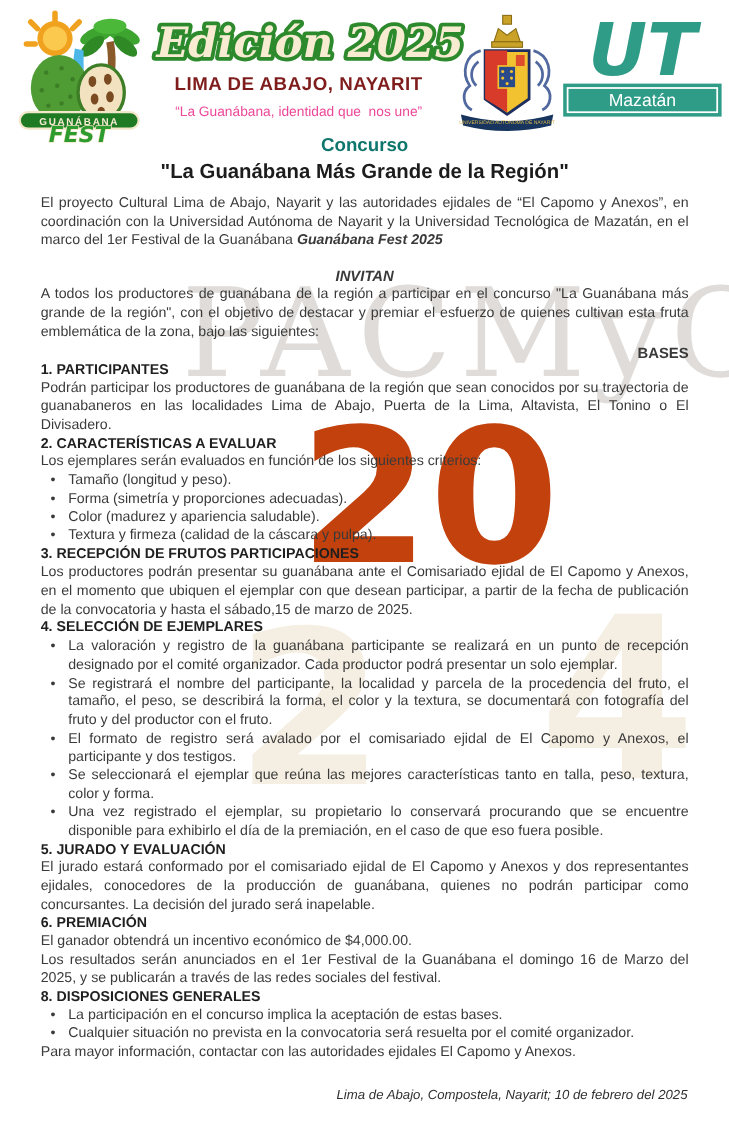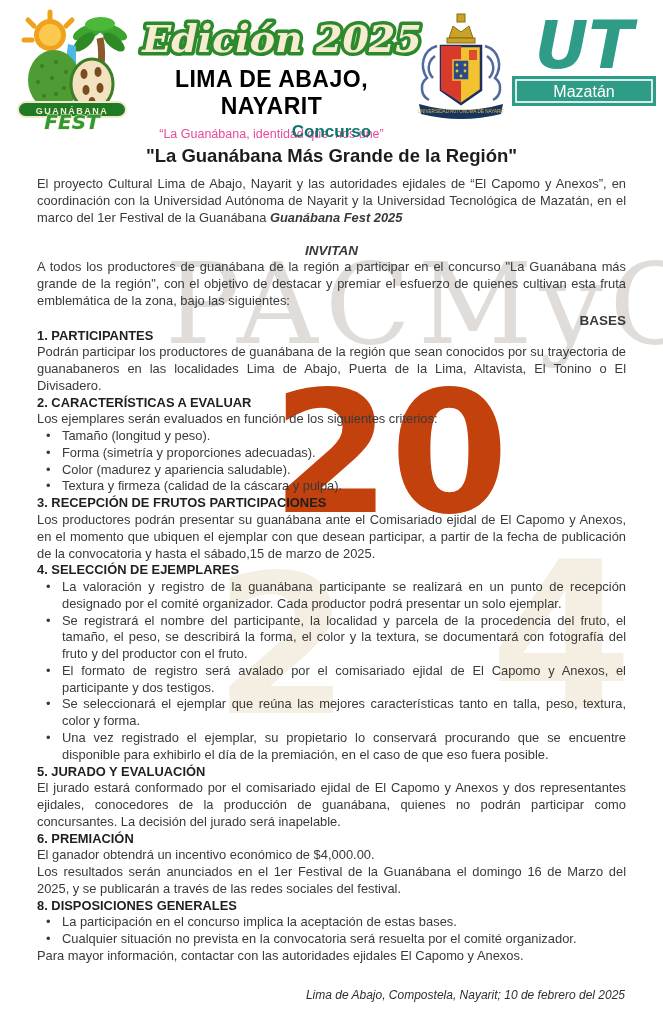--- a/index.html
+++ b/index.html
@@ -10,21 +10,21 @@
   .wm-word{position:absolute;left:165px;top:248px;font-family:"DejaVu Serif",serif;
            font-size:112px;letter-spacing:7px;color:rgba(160,152,144,0.34);line-height:1;}
   .wm-num{position:absolute;font-family:"DejaVu Sans",sans-serif;font-weight:bold;line-height:1;}
   .wm-20{left:272px;top:368px;font-size:170px;color:#c2410c;}
   .wm-2b{left:214px;top:548px;font-size:195px;color:#f5eee2;}
   .wm-4b{left:490px;top:535px;font-size:205px;color:#f5eee2;}
   
   .header{position:relative;z-index:1;display:flex;align-items:flex-start;
           padding:8px 6px 0 12px;height:118px;box-sizing:border-box;}
   .header-center{flex:1;text-align:center;padding-top:4px;min-width:0;}
-  .location{font-size:23px;font-weight:bold;color:#000000;margin-top:-4px;letter-spacing:0.5px;}
+  .location{font-size:17px;font-weight:bold;color:#7f1d1d;margin-top:-4px;letter-spacing:0.5px;}
   .tagline{font-size:12.5px;font-weight:normal;color:#ec4899;margin-top:7px;white-space:pre;}
   
   .content{position:relative;z-index:1;padding:0 37px;}
   .doc-title{text-align:center;font-size:17px;font-weight:bold;color:#0f766e;margin:4px 0 3px;}
   .doc-subtitle{text-align:center;font-size:18.5px;font-weight:bold;color:#1c1c1c;margin:0 0 9px;}
   .body-p{font-size:12.9px;line-height:1.3;text-align:justify;margin:0;}
   .invitan{text-align:center;font-weight:bold;font-style:italic;font-size:13.5px;margin:17px 0 1px;}
   .bases{text-align:right;font-weight:bold;font-size:13.5px;margin:3px 0 0;}
   .sec-heading{font-weight:bold;font-size:12.9px;line-height:1.3;color:#1f1f1f;text-align:left;}
   .bullet-row{display:flex;font-size:12.9px;line-height:1.3;padding-left:9px;}

